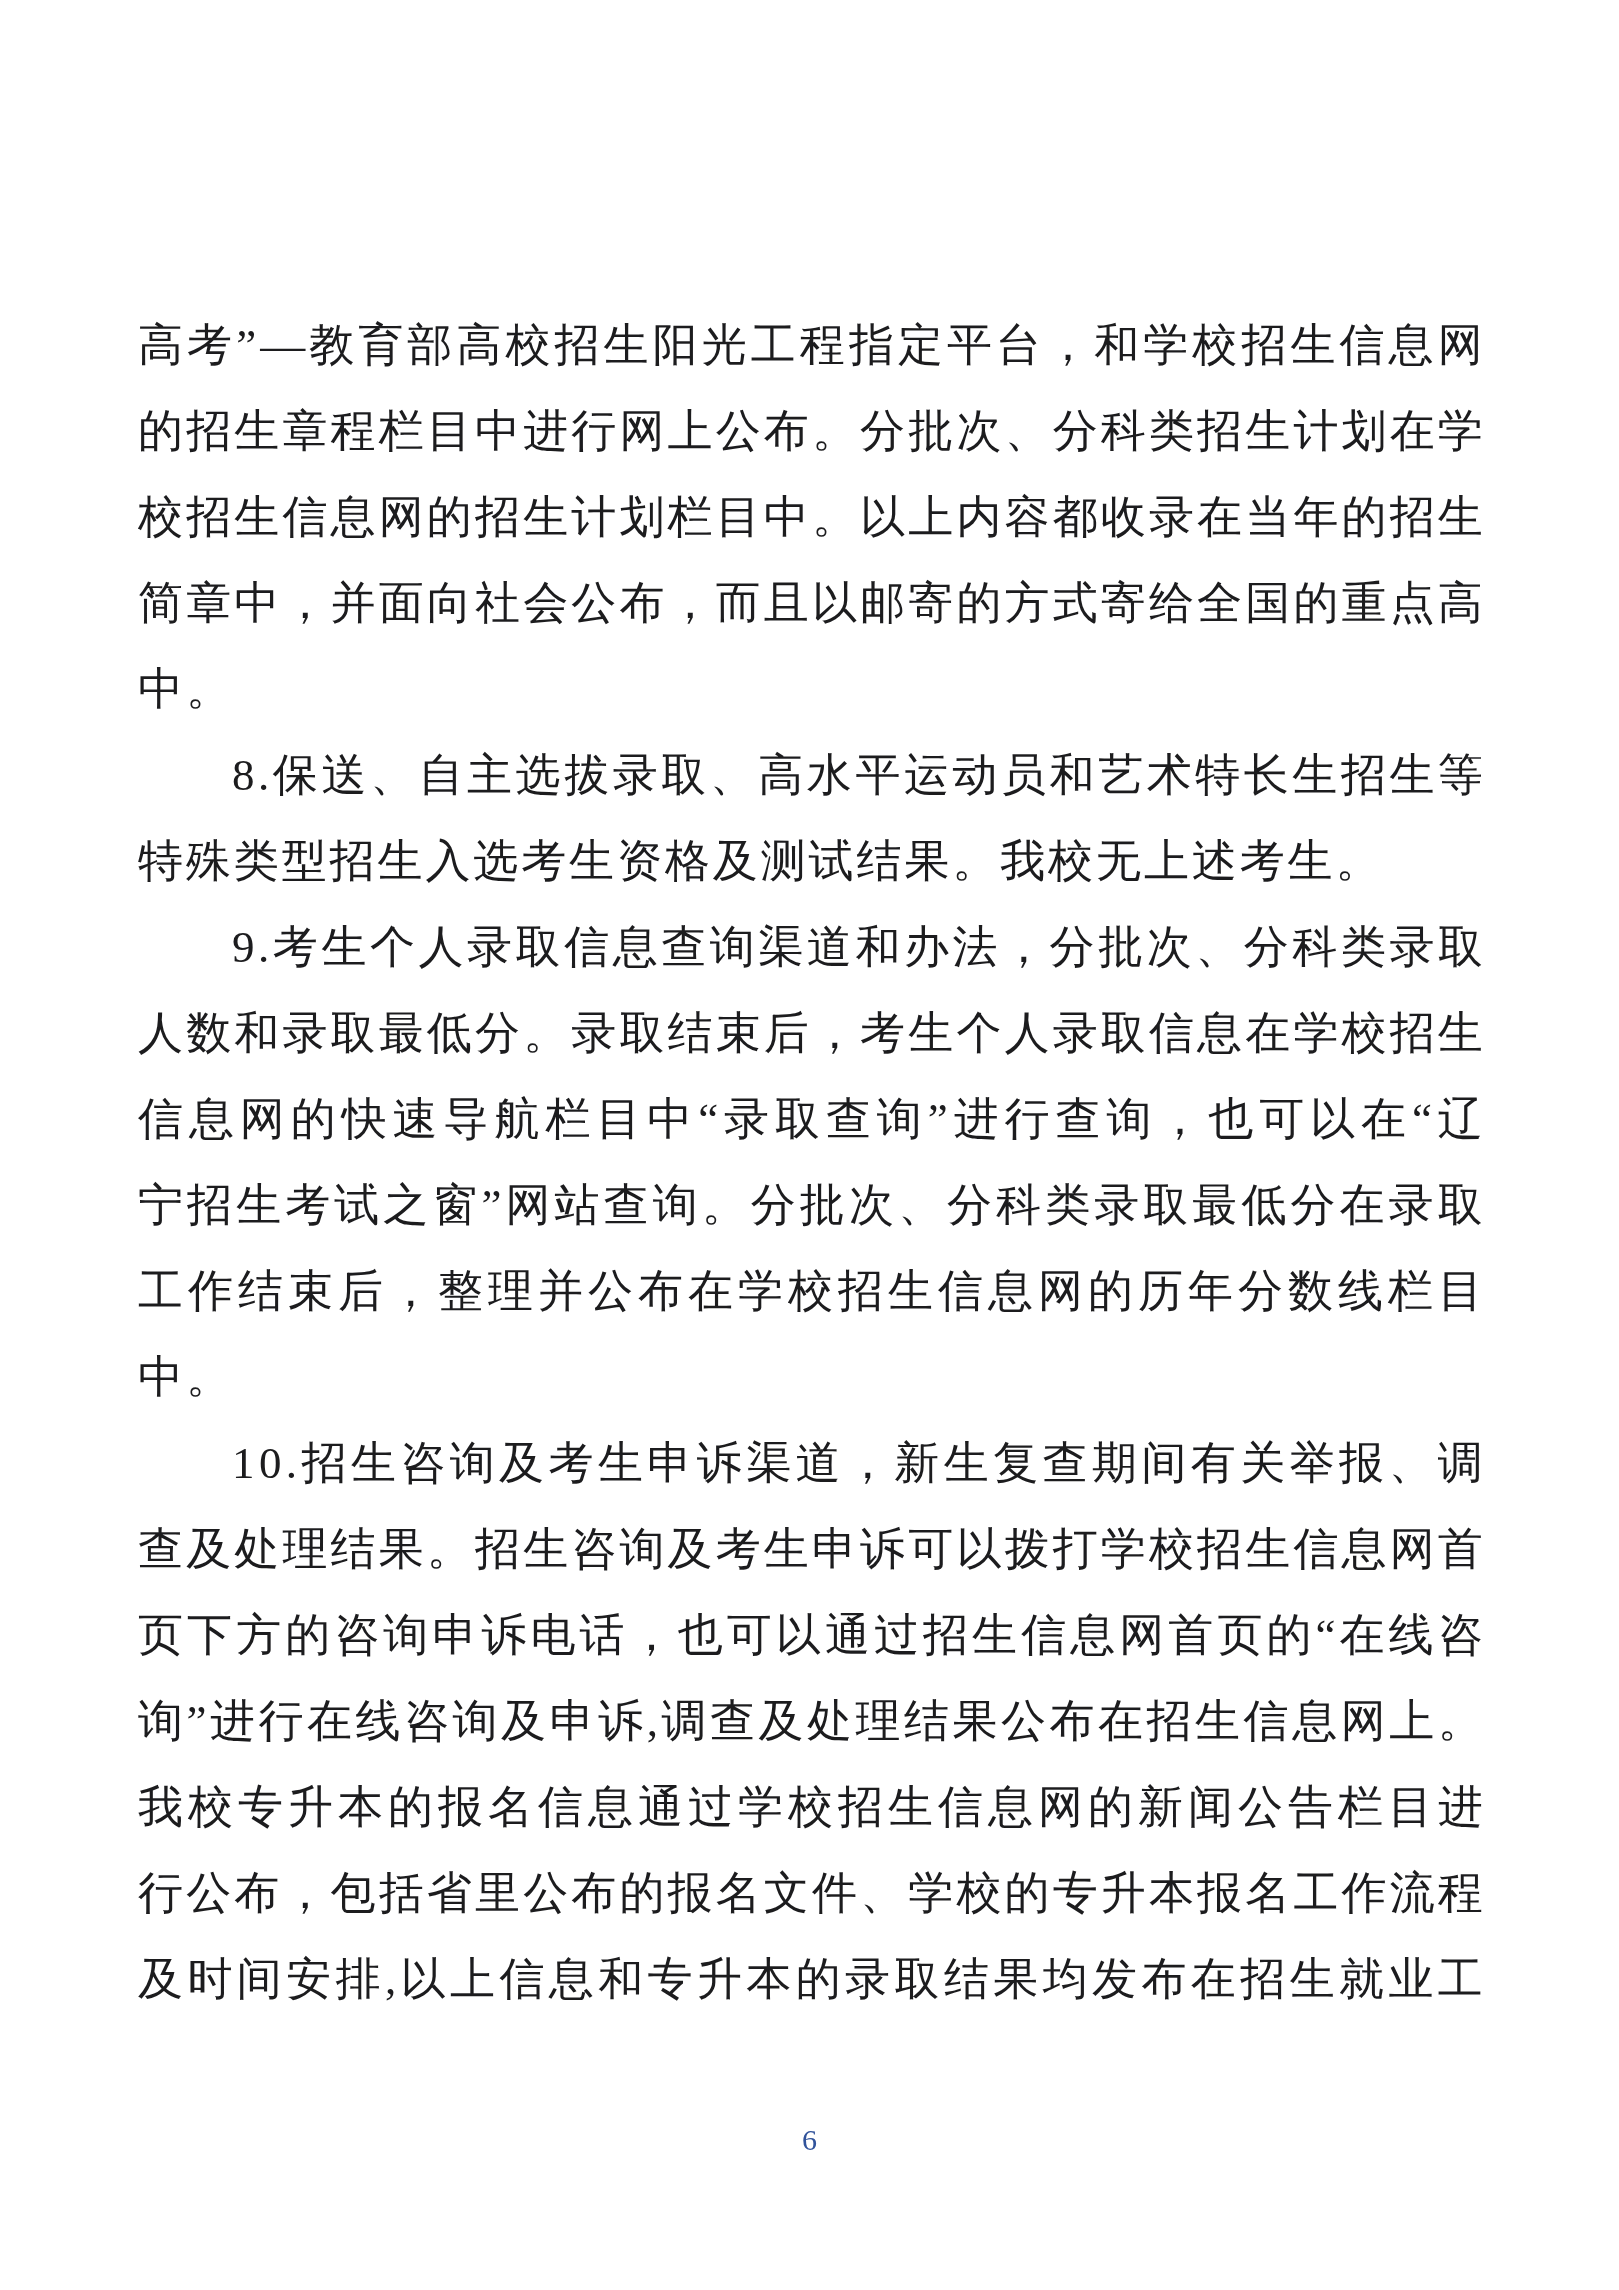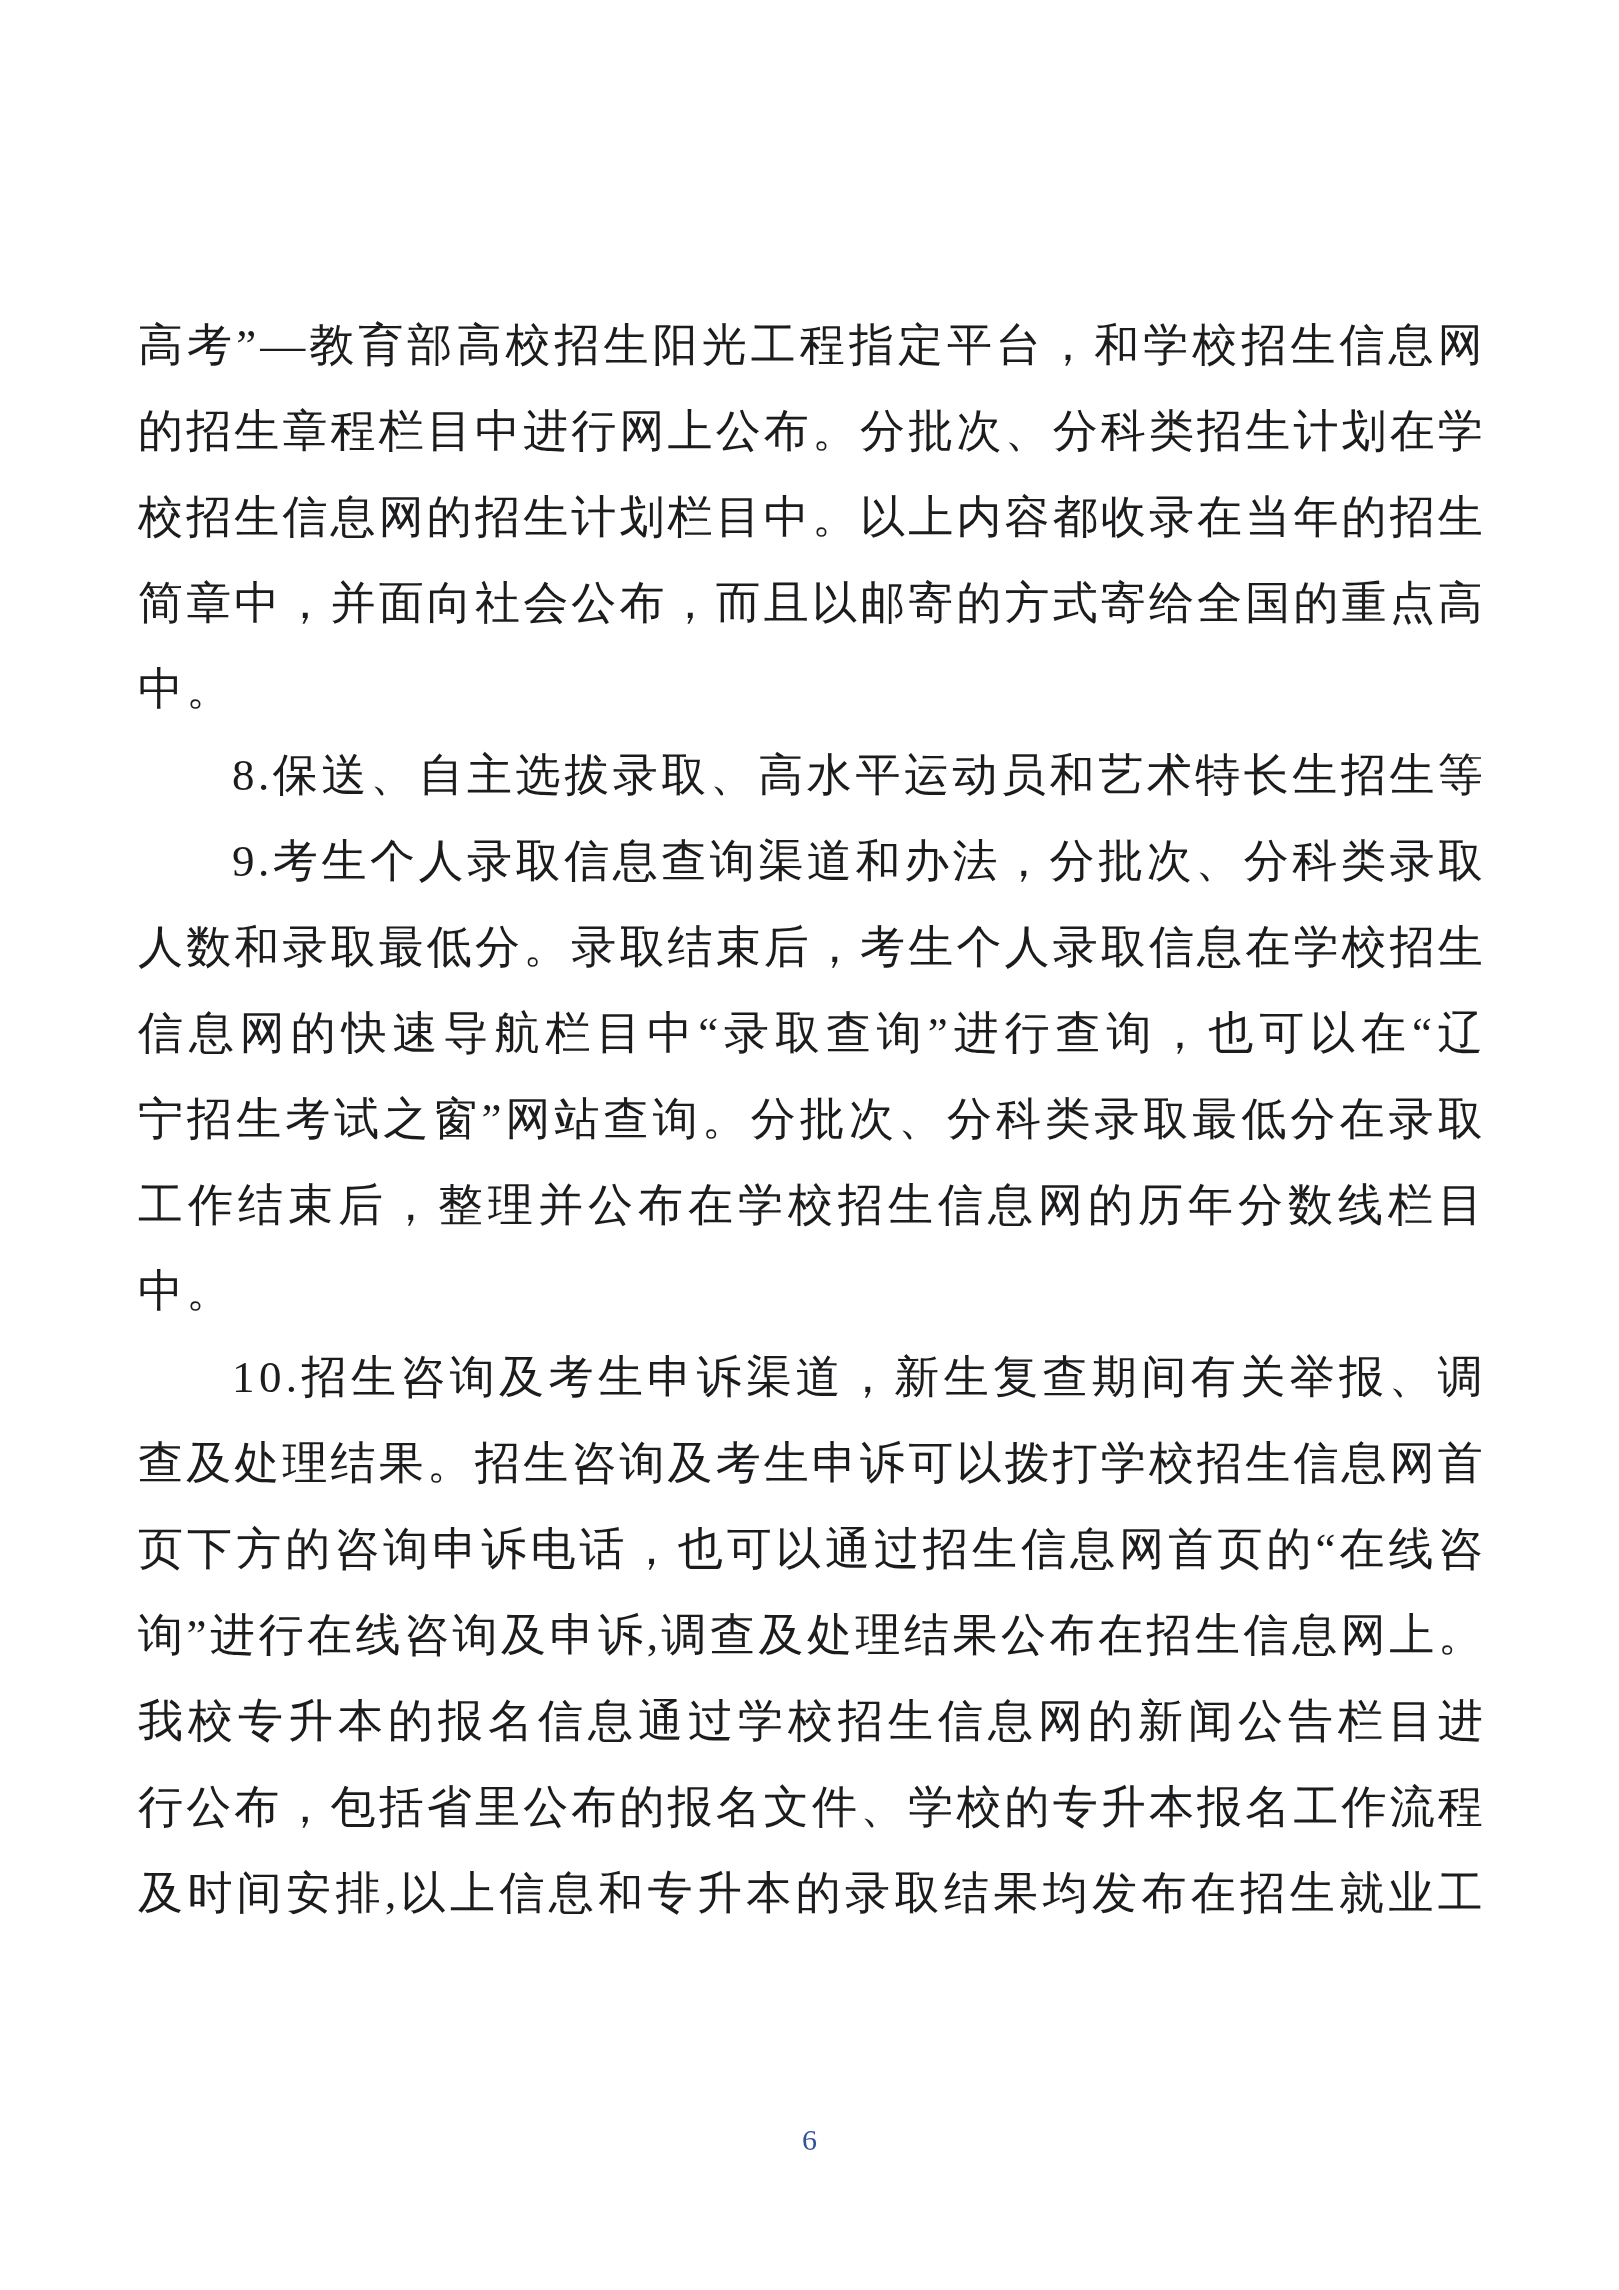--- a/index.html
+++ b/index.html
@@ -203,20 +203,21 @@
         <span>和</span>
         <span>艺</span>
         <span>术</span>
         <span>特</span>
         <span>长</span>
         <span>生</span>
         <span>招</span>
         <span>生</span>
         <span>等</span>
       </div>
+      <div class="line">特殊类型招生入选考生资格及测试结果。我校无上述考生。</div>
       <div class="line just indent">
         <span>9</span>
         <span>.</span>
         <span>考</span>
         <span>生</span>
         <span>个</span>
         <span>人</span>
         <span>录</span>
         <span>取</span>
         <span>信</span>

